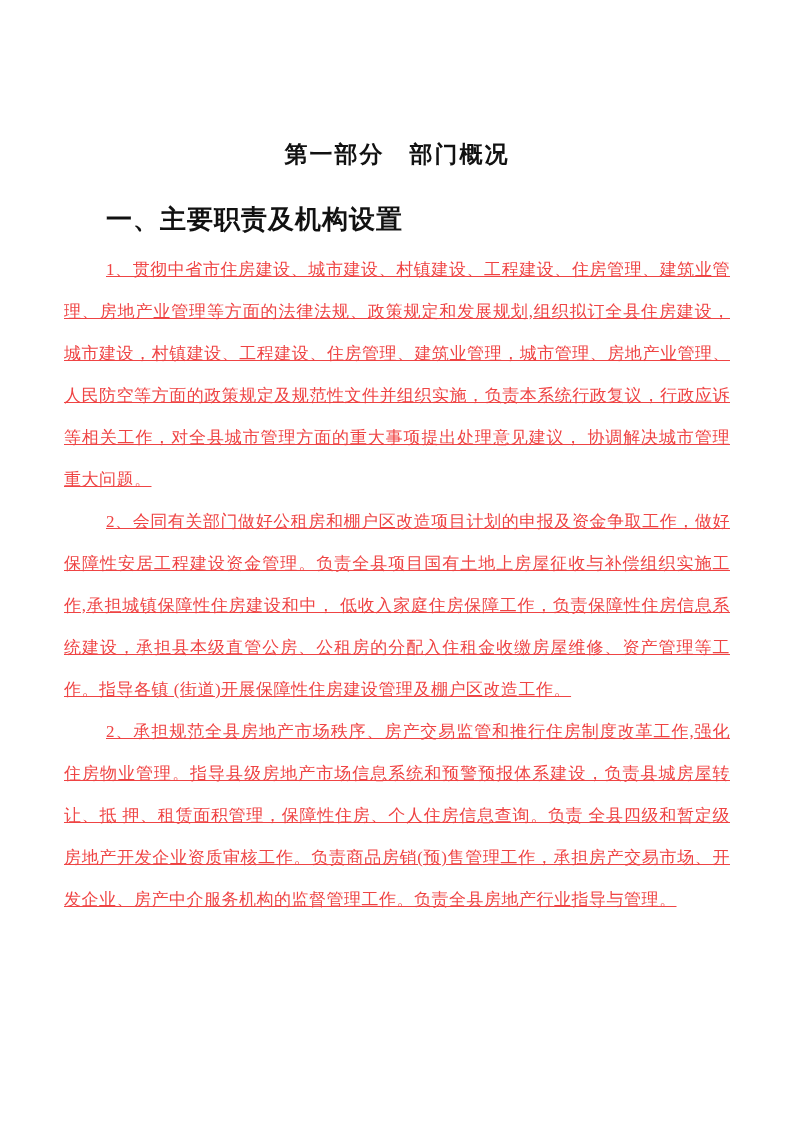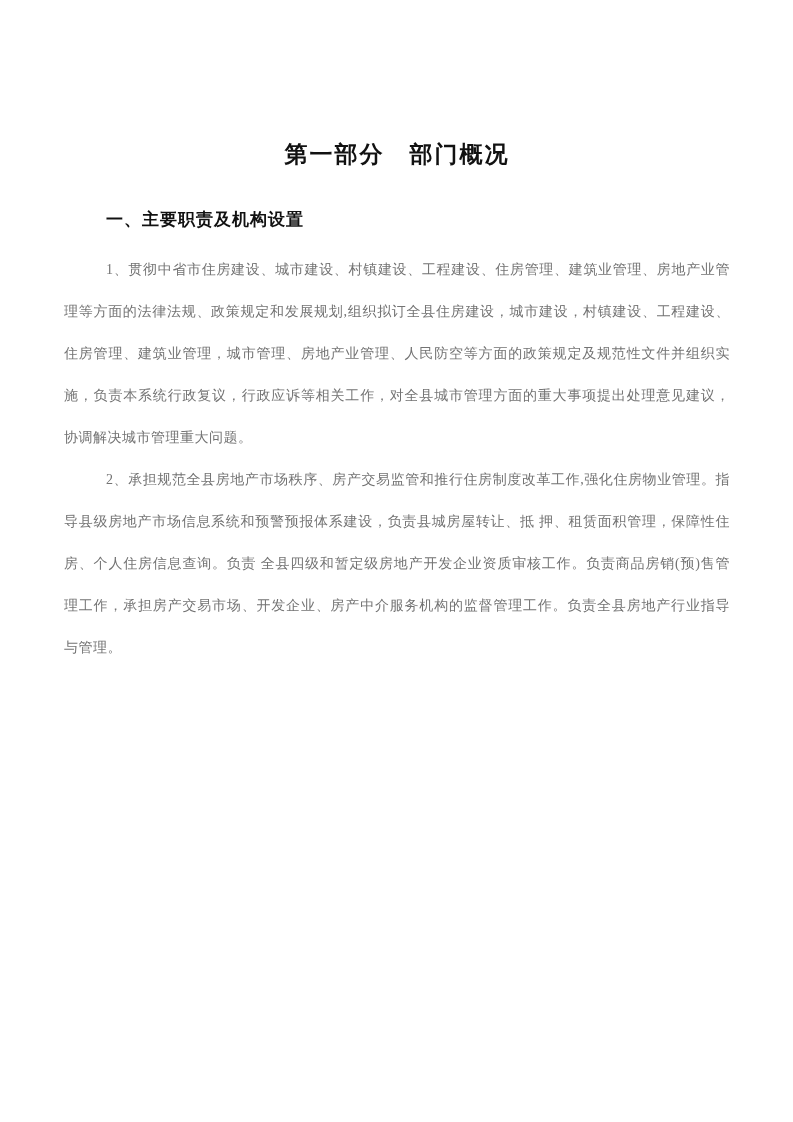--- a/index.html
+++ b/index.html
@@ -23,44 +23,46 @@
     margin: 0 0 36px 0;
     text-align: center;
     font-size: 23px;
     line-height: 30px;
     font-weight: bold;
     letter-spacing: 2px;
     color: #111111;
   }
   .section-heading {
     margin: 0 0 15px 0;
-    font-size: 17px;
+    font-size: 26px;
     line-height: 28px;
     font-weight: bold;
     text-indent: 42px;
     letter-spacing: 1px;
     color: #111111;
   }
   .para {
     margin: 0;
-    font-size: 14px;
+    font-size: 17px;
     line-height: 42px;
     text-align: justify;
     text-justify: inter-ideograph;
     text-indent: 42px;
     word-break: break-all;
     letter-spacing: 0.5px;
-    color: #737373;
+    color: #ef4444;
+    text-decoration: underline;
   }
 </style>
 </head>
 <body>
 
 <div class="page">
   <h1 class="doc-title">第一部分　部门概况</h1>
 
   <h2 class="section-heading">一、主要职责及机构设置</h2>
 
   <p class="para">1、贯彻中省市住房建设、城市建设、村镇建设、工程建设、住房管理、建筑业管理、房地产业管理等方面的法律法规、政策规定和发展规划,组织拟订全县住房建设，城市建设，村镇建设、工程建设、住房管理、建筑业管理，城市管理、房地产业管理、人民防空等方面的政策规定及规范性文件并组织实施，负责本系统行政复议，行政应诉等相关工作，对全县城市管理方面的重大事项提出处理意见建议， 协调解决城市管理重大问题。</p>
 
+  <p class="para">2、会同有关部门做好公租房和棚户区改造项目计划的申报及资金争取工作，做好保障性安居工程建设资金管理。负责全县项目国有土地上房屋征收与补偿组织实施工作,承担城镇保障性住房建设和中， 低收入家庭住房保障工作，负责保障性住房信息系统建设，承担县本级直管公房、公租房的分配入住租金收缴房屋维修、资产管理等工作。指导各镇 (街道)开展保障性住房建设管理及棚户区改造工作。</p>
 
   <p class="para">2、承担规范全县房地产市场秩序、房产交易监管和推行住房制度改革工作,强化住房物业管理。指导县级房地产市场信息系统和预警预报体系建设，负责县城房屋转让、抵 押、租赁面积管理，保障性住房、个人住房信息查询。负责 全县四级和暂定级房地产开发企业资质审核工作。负责商品房销(预)售管理工作，承担房产交易市场、开发企业、房产中介服务机构的监督管理工作。负责全县房地产行业指导与管理。</p>
 </div>
 
 </body></html>

